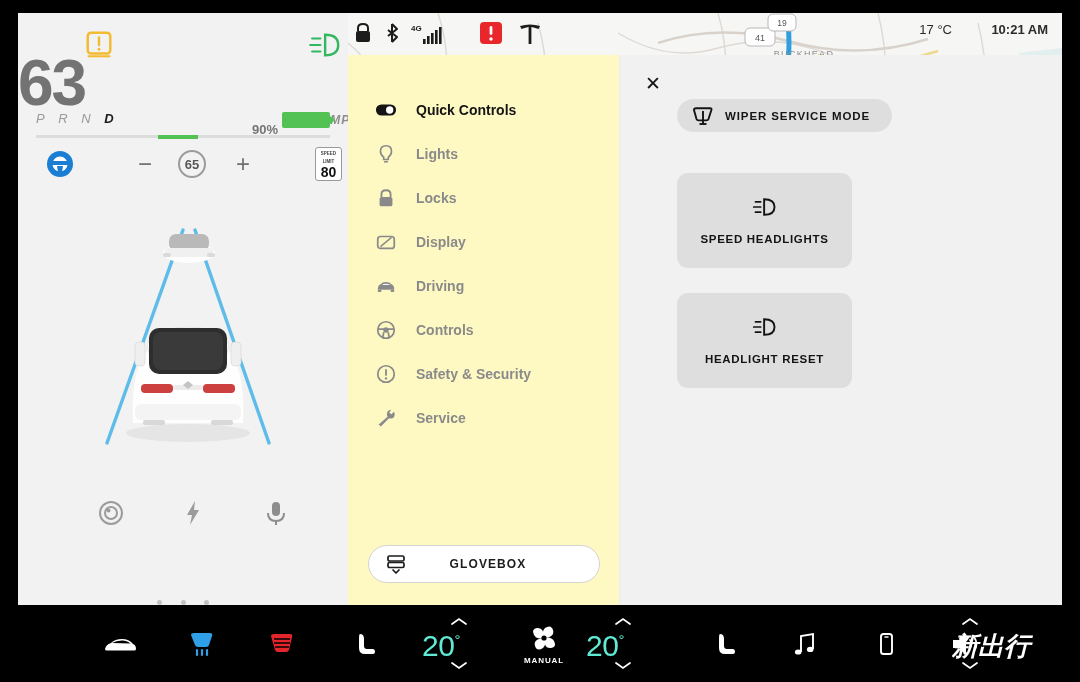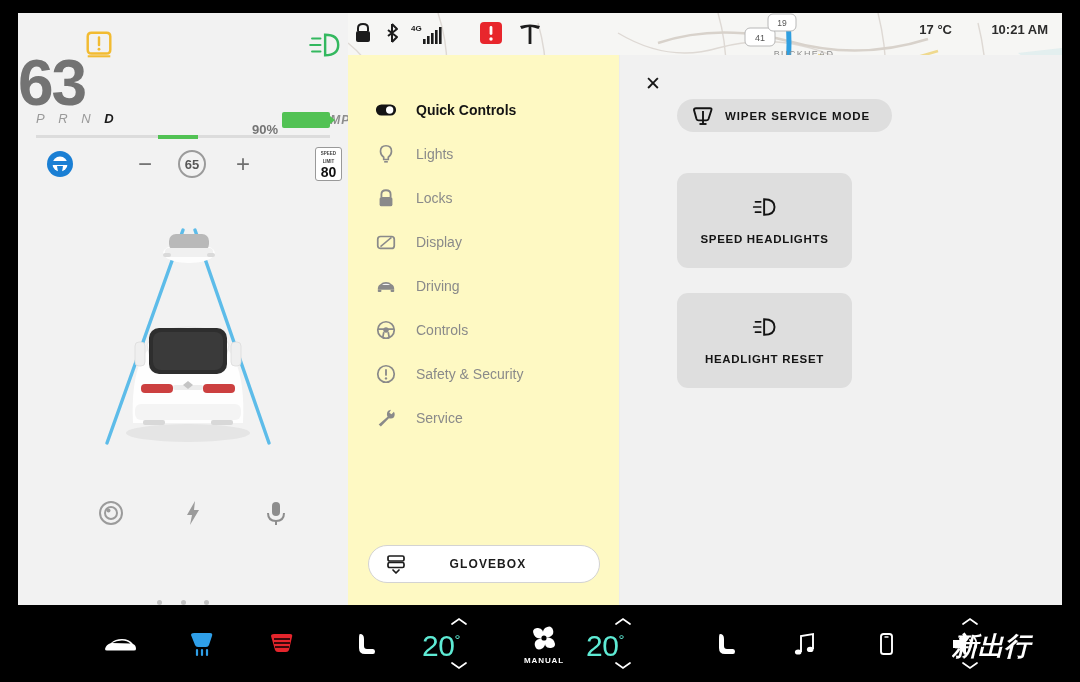--- a/index.html
+++ b/index.html
@@ -83,42 +83,42 @@
   #statusbar {
     position: absolute; left: 348px; top: 13px; width: 714px; height: 42px;
     z-index: 4; pointer-events: none;
   }
   #statusbar .sb { position: absolute; top: 9px; }
   .sb-lock { left: 6px; width: 18px; height: 22px; }
   .sb-bt { left: 36px; width: 16px; height: 22px; }
   .sb-sig { left: 62px; width: 34px; height: 24px; }
   .sb-alert { left: 132px; width: 22px; height: 22px; }
   .sb-tesla { left: 170px; width: 24px; height: 24px; }
-  .sb-temp { right: 110px; top: 13px; font-size: 13px; font-weight: 700; color: #2b2b2b; }
+  .sb-temp { right: 110px; top: 13px; font-size: 13px; font-weight: 400; color: #2b2b2b; }
   .sb-time { right: 14px; top: 13px; font-size: 13px; font-weight: 700; color: #2b2b2b; }
 
   
   #controls-panel {
     position: absolute; left: 348px; top: 55px; width: 714px; height: 550px;
     display: flex; z-index: 6;
   }
   #menu-col {
     width: 272px; background: #fef9c3; position: relative;
     border-right: 1px solid #ececec;
   }
   .menu-list { padding-top: 33px; }
   .menu-item {
     display: flex; align-items: center; height: 44px; padding-left: 26px;
     cursor: pointer;
   }
   .menu-item .mi-icon {
     width: 24px; height: 24px; margin-right: 18px;
     display: flex; align-items: center; justify-content: center;
   }
-  .menu-item .mi-label { font-size: 14px; color: #8a8a8a; font-weight: 400; }
+  .menu-item .mi-label { font-size: 14px; color: #8a8a8a; font-weight: 700; }
   .menu-item.active .mi-label { color: #141414; font-weight: 700; }
   .glovebox-btn {
     position: absolute; left: 20px; bottom: 22px; width: 232px; height: 38px;
     border: 1.5px solid #d3d3d3; border-radius: 19px; background: #fff;
     display: flex; align-items: center; cursor: pointer;
   }
   .glovebox-btn .gb-icon { width: 22px; height: 22px; margin-left: 16px; }
   .glovebox-btn .gb-label {
     flex: 1; text-align: center; font-size: 12px; font-weight: 700;
     letter-spacing: 1.1px; color: #1c1c1c; margin-right: 30px;

